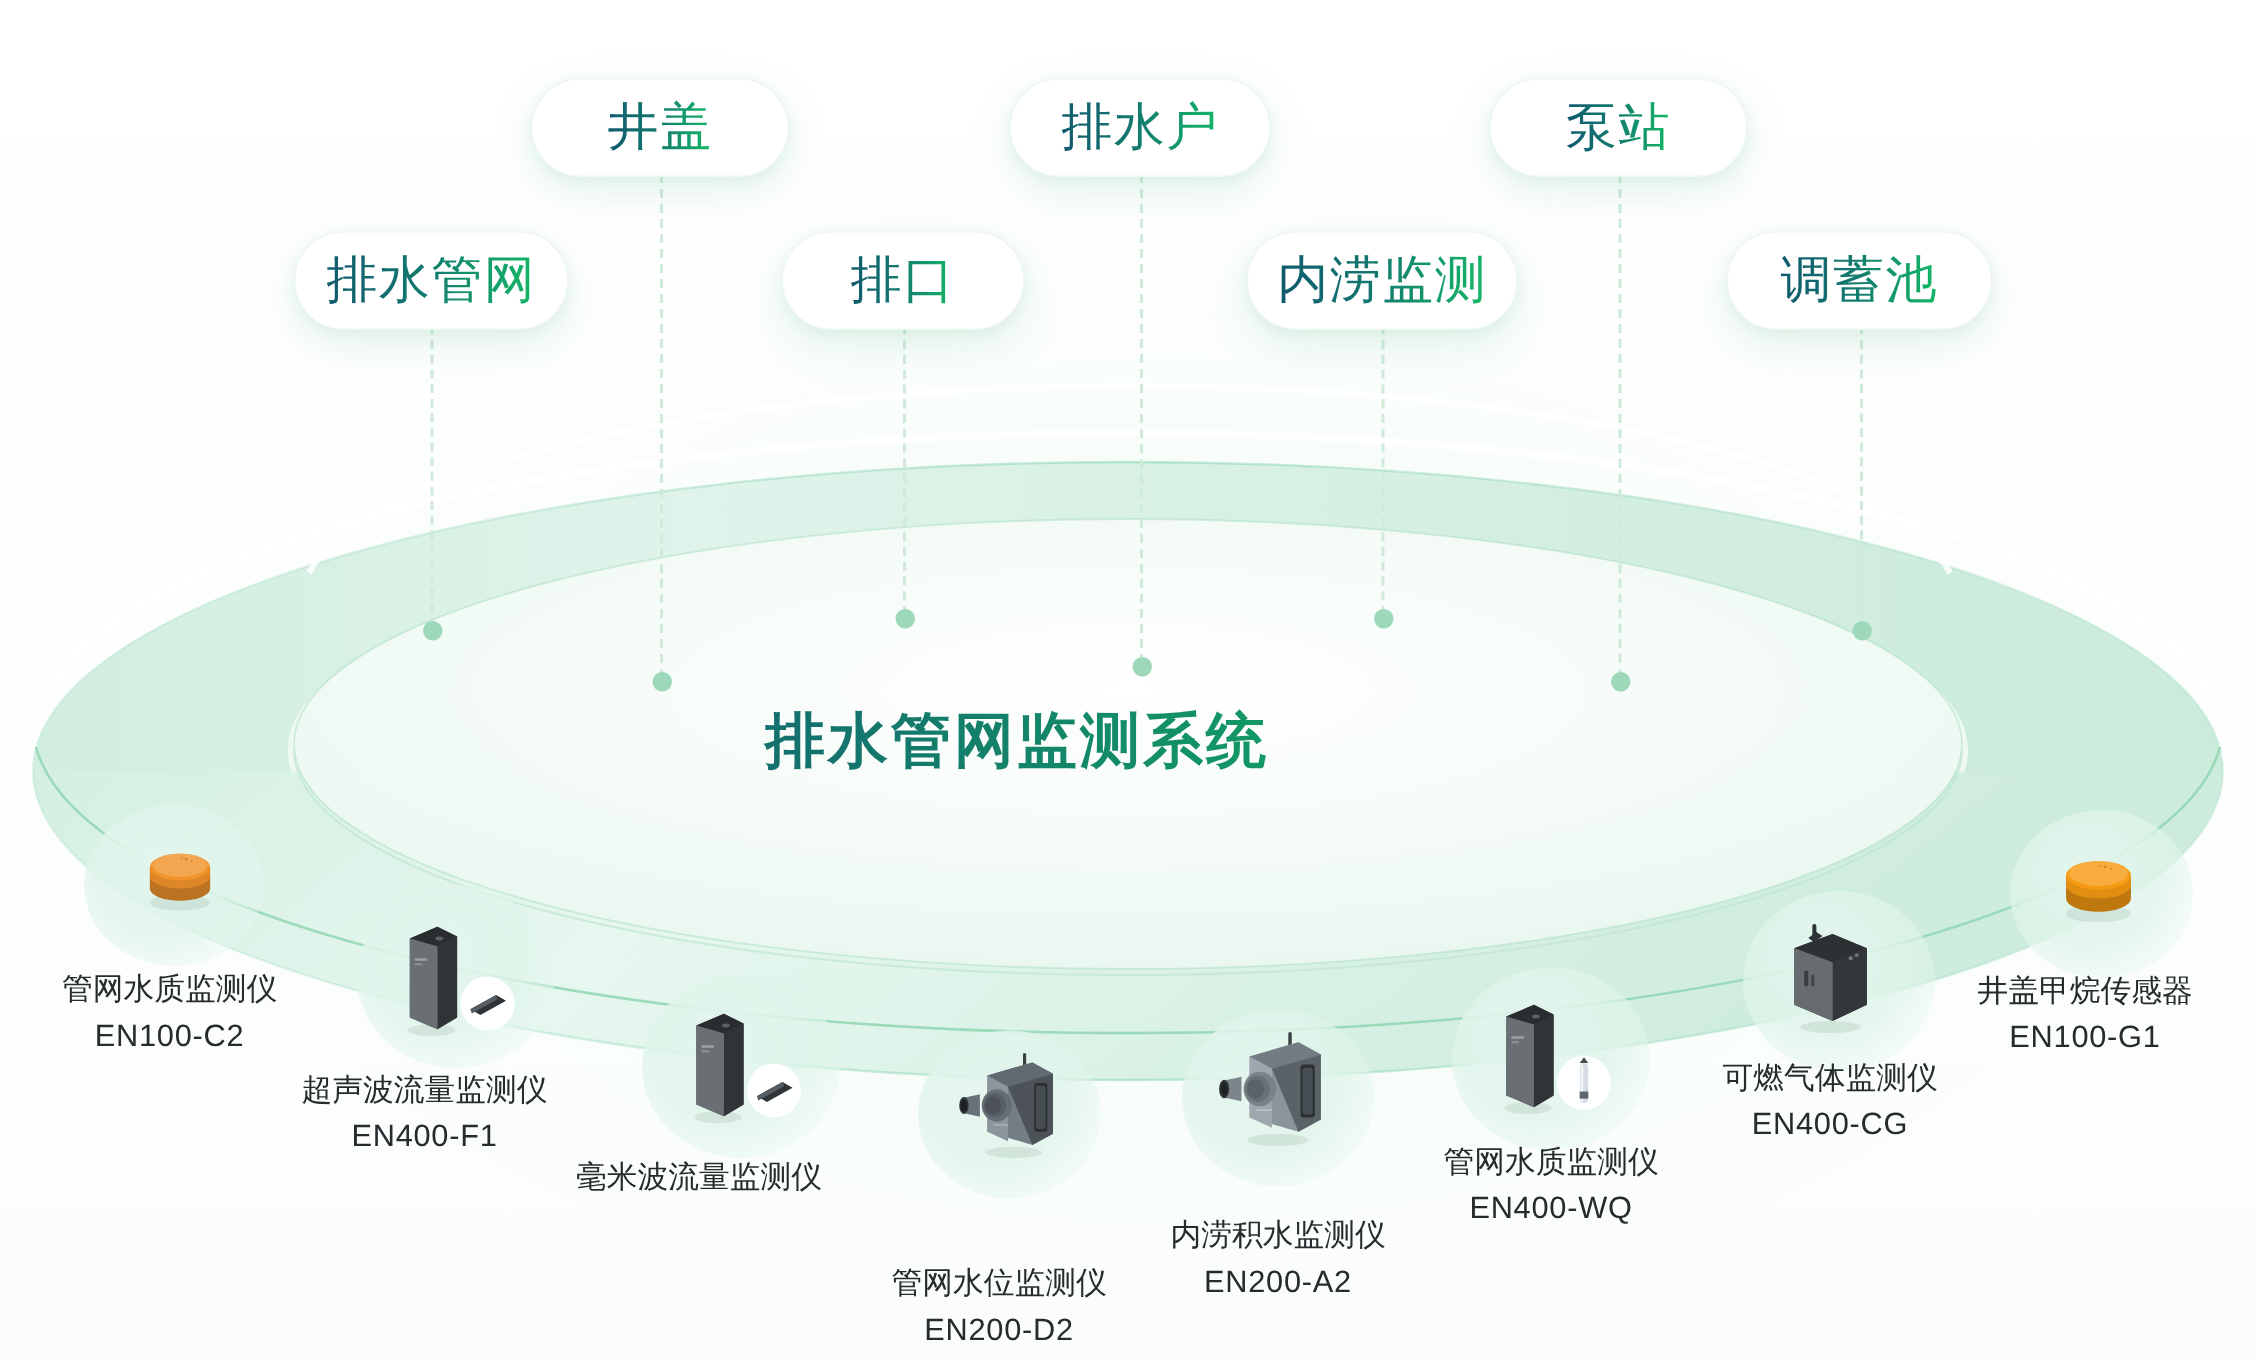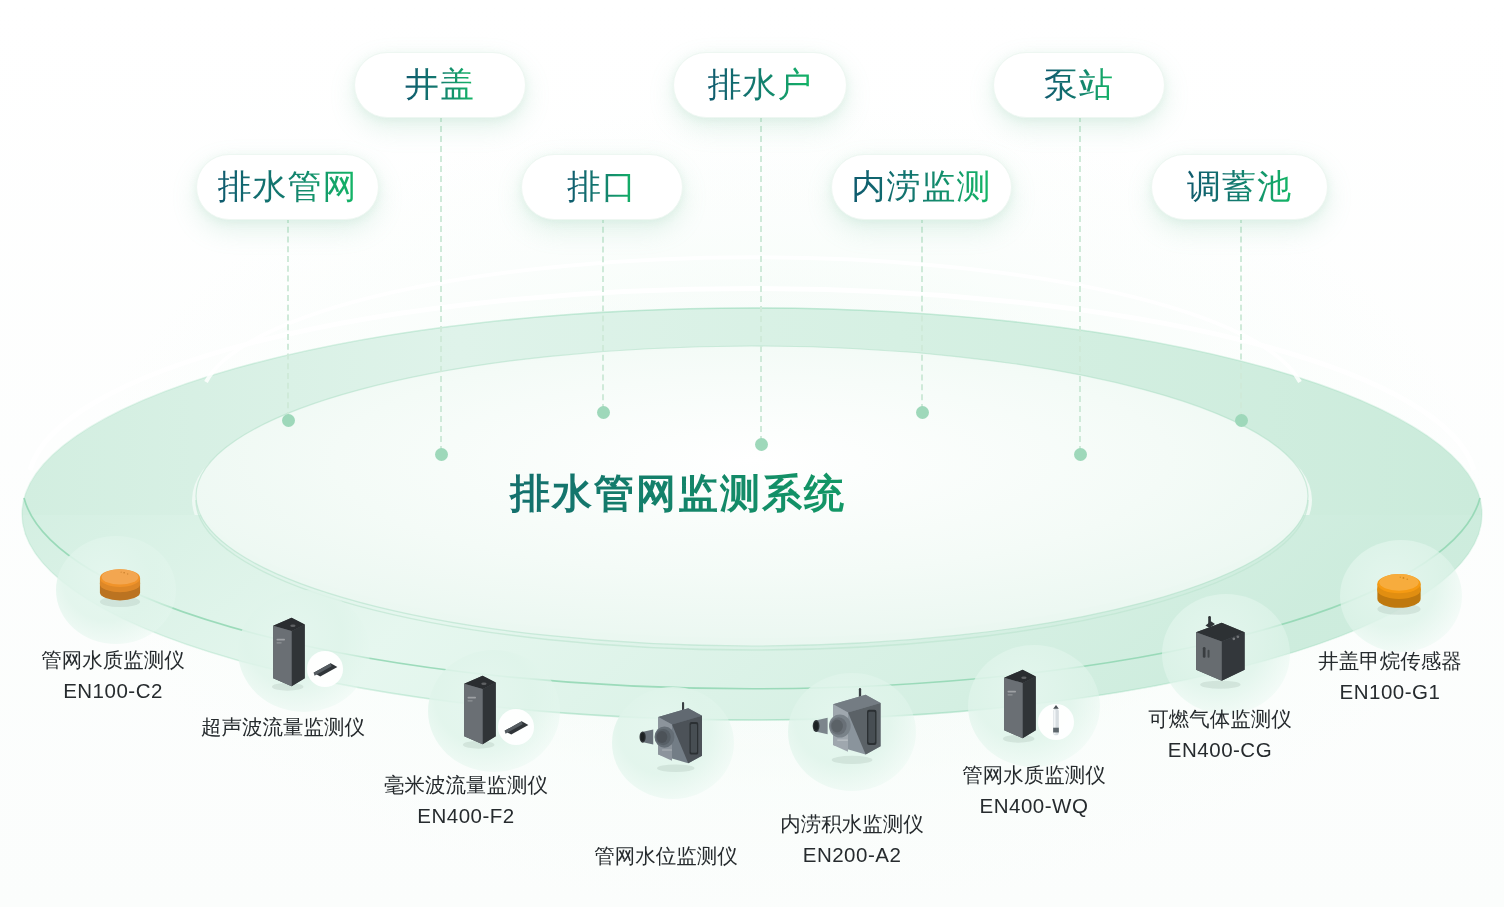--- a/index.html
+++ b/index.html
@@ -202,61 +202,61 @@
     <path d="M14 20 L42 28 L42 112 L14 100 Z" fill="#6a6f74"></path>
     <rect x="19" y="40" width="13" height="2.4" rx="1.2" fill="rgba(255,255,255,.35)"></rect>
     <rect x="19" y="45" width="8" height="2" rx="1" fill="rgba(255,255,255,.25)"></rect>
     <ellipse cx="44" cy="20" rx="4" ry="2" fill="rgba(255,255,255,.25)"></ellipse>
   </svg></div>
         <div class="dev" style="left: 306px; top: 650px; width: 38px; height: 38px;"><svg viewBox="0 0 40 40" width="100%" height="100%">
       <circle cx="20" cy="20" r="19" fill="#ffffff" opacity=".95"></circle>
       <path d="M8 24 L26 14 L33 18 L15 28 Z" fill="#2f3438"></path>
       <path d="M8 24 L26 14 L27 17 L9 27 Z" fill="#565d62"></path>
     </svg></div>
-        <div class="devcap" style="left: 143px; top: 711px; width: 280px;"><span>超声波流量监测仪</span></div>
+        <div class="devcap" style="left: 143px; top: 711px; width: 280px;"><span>超声波流量监测仪</span><span class="code">EN400-F1</span></div>
       </div>
       <div class="node">
         <div class="bubble" style="left: 428px; top: 650px; width: 132px; height: 122px;"></div>
         <div class="dev" style="left: 455px; top: 670px; width: 46px; height: 80px;"><svg viewBox="0 0 70 120" width="100%" height="100%">
     <ellipse cx="36" cy="113" rx="24" ry="6" fill="rgba(60,80,70,.10)"></ellipse>
     <path d="M14 20 L42 8 L62 18 L62 100 L42 112 L14 100 Z" fill="#4e5459"></path>
     <path d="M14 20 L42 8 L62 18 L42 28 Z" fill="#2a2d30"></path>
     <path d="M42 28 L62 18 L62 100 L42 112 Z" fill="#303437"></path>
     <path d="M14 20 L42 28 L42 112 L14 100 Z" fill="#6a6f74"></path>
     <rect x="19" y="40" width="13" height="2.4" rx="1.2" fill="rgba(255,255,255,.35)"></rect>
     <rect x="19" y="45" width="8" height="2" rx="1" fill="rgba(255,255,255,.25)"></rect>
     <ellipse cx="44" cy="20" rx="4" ry="2" fill="rgba(255,255,255,.25)"></ellipse>
   </svg></div>
         <div class="dev" style="left: 497px; top: 708px; width: 38px; height: 38px;"><svg viewBox="0 0 40 40" width="100%" height="100%">
       <circle cx="20" cy="20" r="19" fill="#ffffff" opacity=".95"></circle>
       <path d="M8 24 L26 14 L33 18 L15 28 Z" fill="#2f3438"></path>
       <path d="M8 24 L26 14 L27 17 L9 27 Z" fill="#565d62"></path>
     </svg></div>
-        <div class="devcap" style="left: 326px; top: 769px; width: 280px;"><span>毫米波流量监测仪</span><span class="code">EN400-F2</span></div>
+        <div class="devcap" style="left: 326px; top: 769px; width: 280px;"><span>毫米波流量监测仪</span></div>
       </div>
       <div class="node">
         <div class="bubble" style="left: 612px; top: 687px; width: 122px; height: 112px;"></div>
         <div class="dev" style="left: 637px; top: 700px; width: 70px; height: 74px;"><svg viewBox="0 0 112 116" width="100%" height="100%">
     <ellipse cx="62" cy="108" rx="30" ry="6" fill="rgba(60,80,70,.10)"></ellipse>
     <rect x="72" y="2" width="3.4" height="24" rx="1.7" fill="#3a4044"></rect>
     <path d="M34 26 L82 12 L104 24 L104 88 L82 100 L34 86 Z" fill="#737d86"></path>
     <path d="M34 26 L82 12 L104 24 L56 38 Z" fill="#616971"></path>
     <path d="M56 38 L104 24 L104 88 L82 100 Z" fill="#4c5258"></path>
     <path d="M34 26 L56 38 L56 96 L34 86 Z" fill="#8c949c"></path>
     <rect x="84" y="34" width="14" height="52" rx="3" fill="#2b3033"></rect>
     <rect x="86" y="37" width="10" height="46" rx="2" fill="#474e53"></rect>
     <ellipse cx="44" cy="58" rx="16" ry="17" fill="#656e76"></ellipse>
     <ellipse cx="42" cy="58" rx="12" ry="13" fill="#575f66"></ellipse>
     <ellipse cx="40" cy="58" rx="8.5" ry="9.5" fill="#4c5258"></ellipse>
     <path d="M8 50 L26 46 L26 70 L8 66 Z" fill="#687179"></path>
     <ellipse cx="9" cy="58" rx="5" ry="9" fill="#2f3437"></ellipse>
     <ellipse cx="9" cy="58" rx="3.2" ry="6.4" fill="#1d2123"></ellipse>
     <rect x="40" y="78" width="16" height="1.6" rx=".8" fill="rgba(255,255,255,.3)"></rect>
   </svg></div>
-        <div class="devcap" style="left: 526px; top: 792px; width: 280px; margin-top: 48px;"><span>管网水位监测仪</span></div>
+        <div class="devcap" style="left: 526px; top: 792px; width: 280px; margin-top: 48px;"><span>管网水位监测仪</span><span class="code">EN200-D2</span></div>
       </div>
       <div class="node">
         <div class="bubble" style="left: 788px; top: 673px; width: 128px; height: 118px;"></div>
         <div class="dev" style="left: 810px; top: 686px; width: 76px; height: 80px;"><svg viewBox="0 0 112 116" width="100%" height="100%">
     <ellipse cx="62" cy="108" rx="30" ry="6" fill="rgba(60,80,70,.10)"></ellipse>
     <rect x="72" y="2" width="3.4" height="24" rx="1.7" fill="#3a4044"></rect>
     <path d="M34 26 L82 12 L104 24 L104 88 L82 100 L34 86 Z" fill="#8a949c"></path>
     <path d="M34 26 L82 12 L104 24 L56 38 Z" fill="#747c83"></path>
     <path d="M56 38 L104 24 L104 88 L82 100 Z" fill="#5b6267"></path>
     <path d="M34 26 L56 38 L56 96 L34 86 Z" fill="#9fa7ae"></path>

